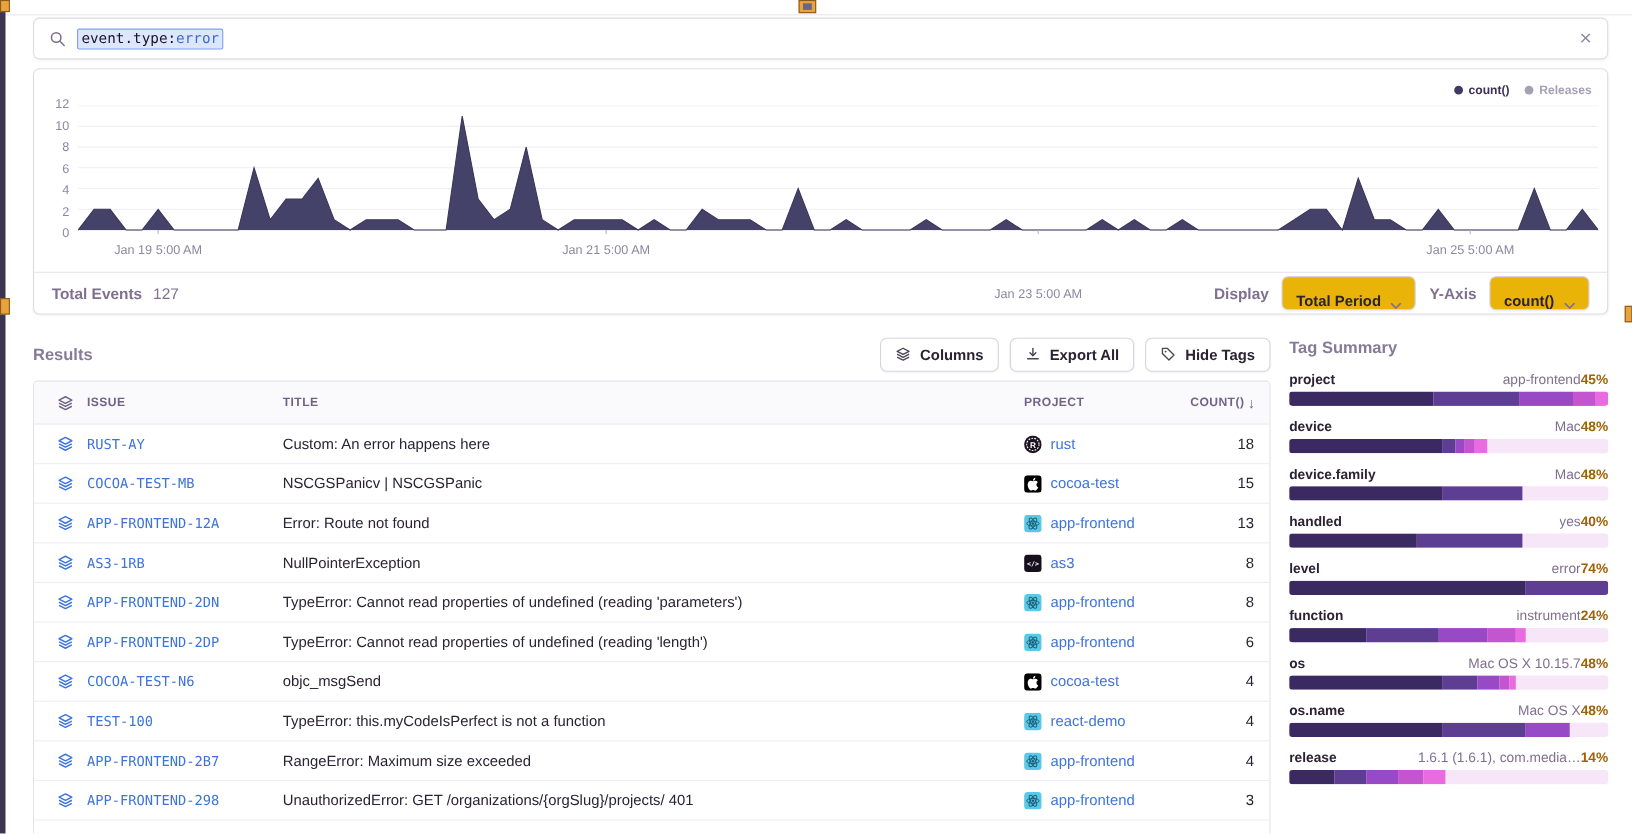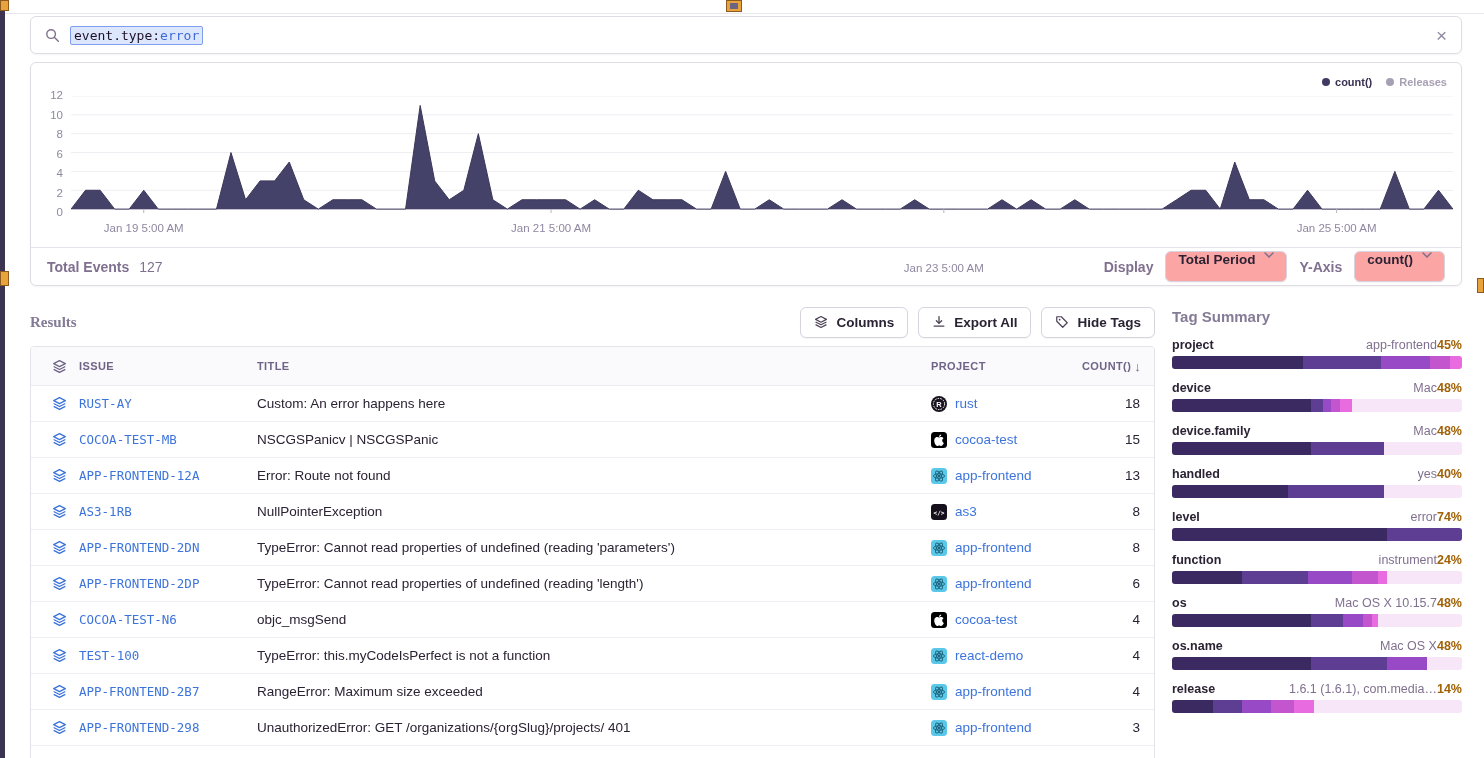--- a/index.html
+++ b/index.html
@@ -40,32 +40,32 @@
   .plot { flex:1; position:relative; }
   .plot svg { display:block; width:100%; height:117px; }
   .x-axis { position:relative; height:34px; margin-left:40px; margin-right:8px; }
   .xtick { position:absolute; top:9px; transform:translateX(-50%); font-size:11.5px; color:#8F87A0; white-space:nowrap; }
   .chart-footer { position:absolute; left:0; right:0; bottom:0; height:38px; border-top:1px solid #E7E3EB;
     display:flex; align-items:center; padding:0 16px; }
   .total-label { color:#80708F; font-weight:700; font-size:14px; }
   .total-value { color:#80708F; font-size:14px; margin-left:10px; }
   .controls { margin-left:auto; display:flex; align-items:center; gap:12px; }
   .ctl-label { color:#80708F; font-weight:600; font-size:14px; }
-  .drop-btn { display:inline-flex; align-items:flex-start; gap:9px; height:31px; padding:0 12px;
-    border:1px solid #D8D3DE; border-radius:6px; background:#fca5a5; font-weight:700; font-size:13.5px;
+  .drop-btn { display:inline-flex; align-items:flex-end; gap:9px; height:31px; padding:0 12px;
+    border:1px solid #D8D3DE; border-radius:6px; background:#eab308; font-weight:700; font-size:13.5px;
     color:#2B2233; box-shadow:0 1px 1px rgba(43,34,51,.04); cursor:pointer;
     font-family:inherit; }
   .chev { display:inline-flex; color:#80708F; }
   .chev svg { width:10px; height:6px; }
 
   
   .main-row { margin-top:20px; display:flex; gap:17px; align-items:flex-start; }
   .left-col { width:1125px; flex:0 0 auto; }
   .results-head { display:flex; align-items:center; height:32px; }
-  .results-title { color:#857B96; font-weight:700; font-size:15px;font-family:Liberation Serif, serif; }
+  .results-title { color:#857B96; font-weight:700; font-size:15px; }
   .btn-group { margin-left:auto; display:flex; gap:10px; }
   .act-btn { display:inline-flex; align-items:center; gap:8px; height:31px; padding:0 13px;
     border:1px solid #D8D3DE; border-radius:6px; background:#fff; font-weight:700; font-size:13.5px;
     color:#2B2233; box-shadow:0 1px 1px rgba(43,34,51,.04); cursor:pointer; font-family:inherit; }
   .act-btn .bicon { display:inline-flex; width:14px; height:14px; color:#4D4458; }
   .bicon svg, .stack svg { width:100%; height:100%; }
 
   
   .table-card { margin-top:8px; border:1px solid #E6E2EA; border-radius:4px; background:#fff; overflow:hidden; }
   .thead, .trow { display:grid; grid-template-columns:40px 178px 674px 151px 1fr; align-items:center;

